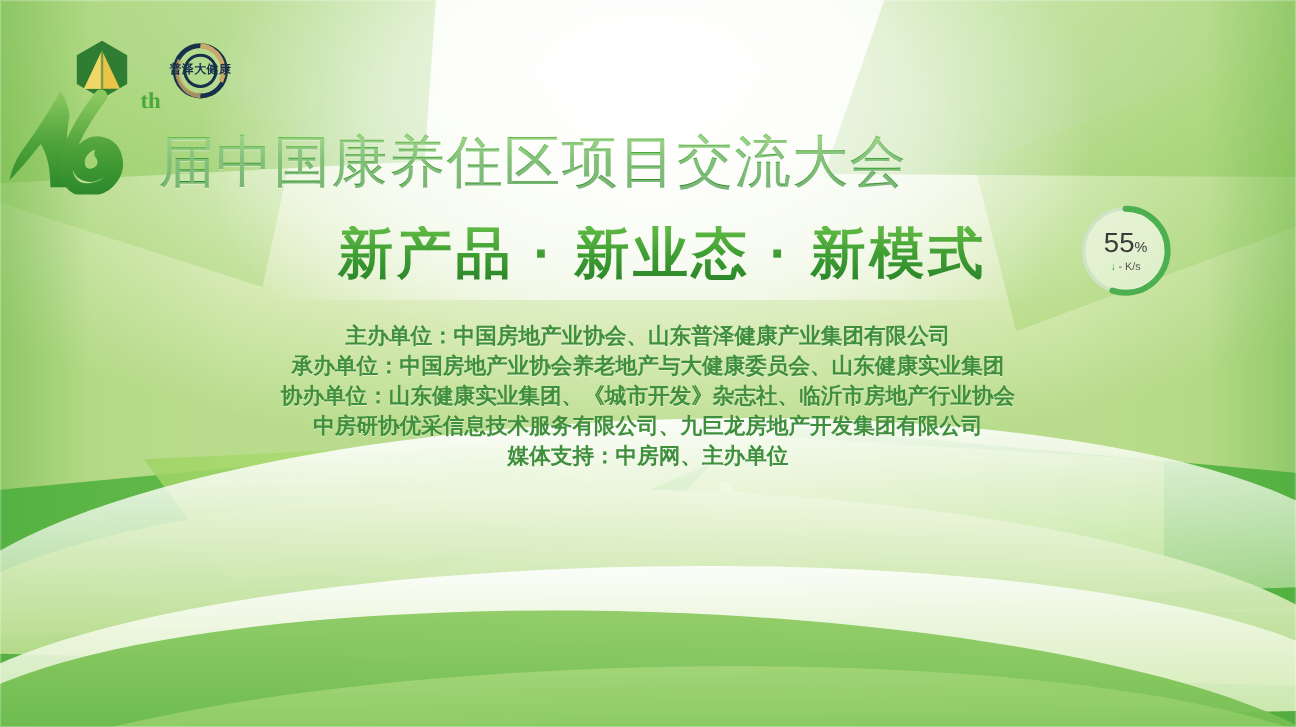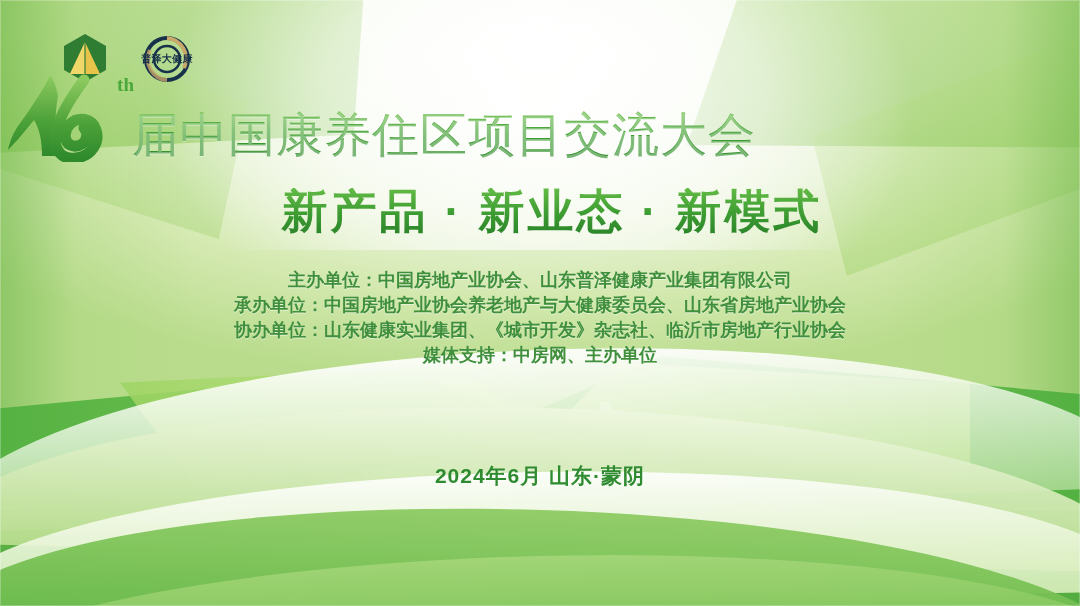--- a/index.html
+++ b/index.html
@@ -264,22 +264,37 @@
       </svg>
       <span class="brush-th">th</span>
     </div>
     <div class="title-main">届中国康养住区项目交流大会</div>
   </div>
 
   <div class="subtitle">新产品 · 新业态 · 新模式</div>
 
   <div class="credits">
     <div class="line">主办单位：中国房地产业协会、山东普泽健康产业集团有限公司</div>
-    <div class="line">承办单位：中国房地产业协会养老地产与大健康委员会、山东省房地产业协会</div>
+    <div class="line">承办单位：中国房地产业协会养老地产与大健康委员会、山东健康实业集团</div>
     <div class="line">协办单位：山东健康实业集团、《城市开发》杂志社、临沂市房地产行业协会</div>
+    <div class="line">中房研协优采信息技术服务有限公司、九巨龙房地产开发集团有限公司</div>
     <div class="line">媒体支持：中房网、主办单位</div>
   </div>
 
-  <div class="date">2024年6月 山东·蒙阴</div>
-
+
+  <div class="ring-wrap">
+    <svg viewBox="0 0 82 82">
+      <circle cx="41" cy="41" r="35" fill="rgba(255,255,255,0.55)" stroke="#cfe3c6" stroke-width="3"></circle>
+      <circle id="ring-arc" cx="41" cy="41" r="35" fill="none" stroke="#4caf50" stroke-width="5" stroke-linecap="round" stroke-dasharray="120.95131716320702 219.9114857512855"></circle>
+    </svg>
+    <div class="ring-inner">
+      <div class="ring-pct">
+        <span>55</span><span class="unit">%</span>
+      </div>
+      <div class="ring-spd">
+        <span class="dl">↓</span>
+        <span>- K/s</span>
+      </div>
+    </div>
+  </div>
 
   <div class="edge"></div>
 </div>
 
 </body></html>

